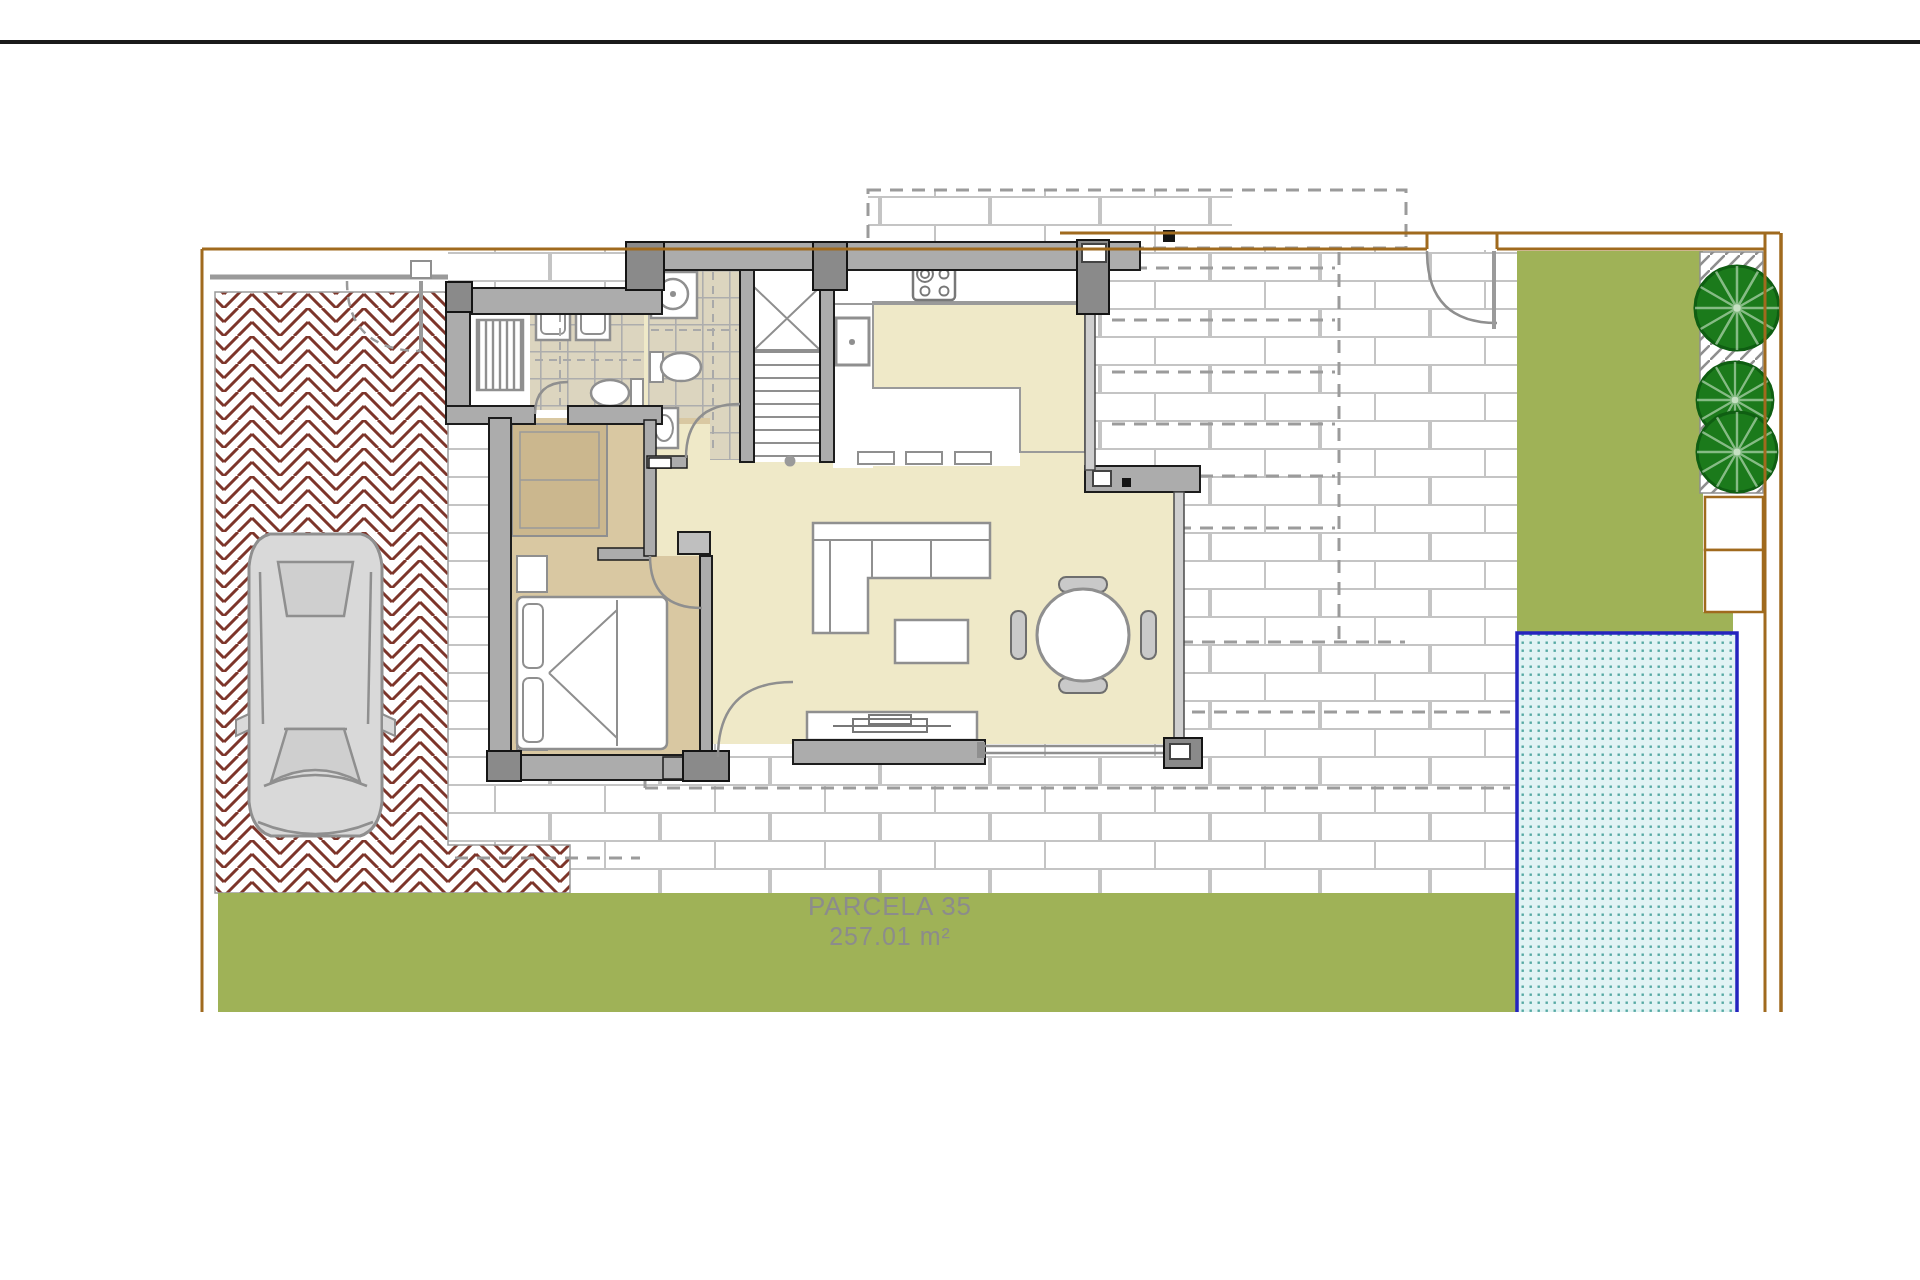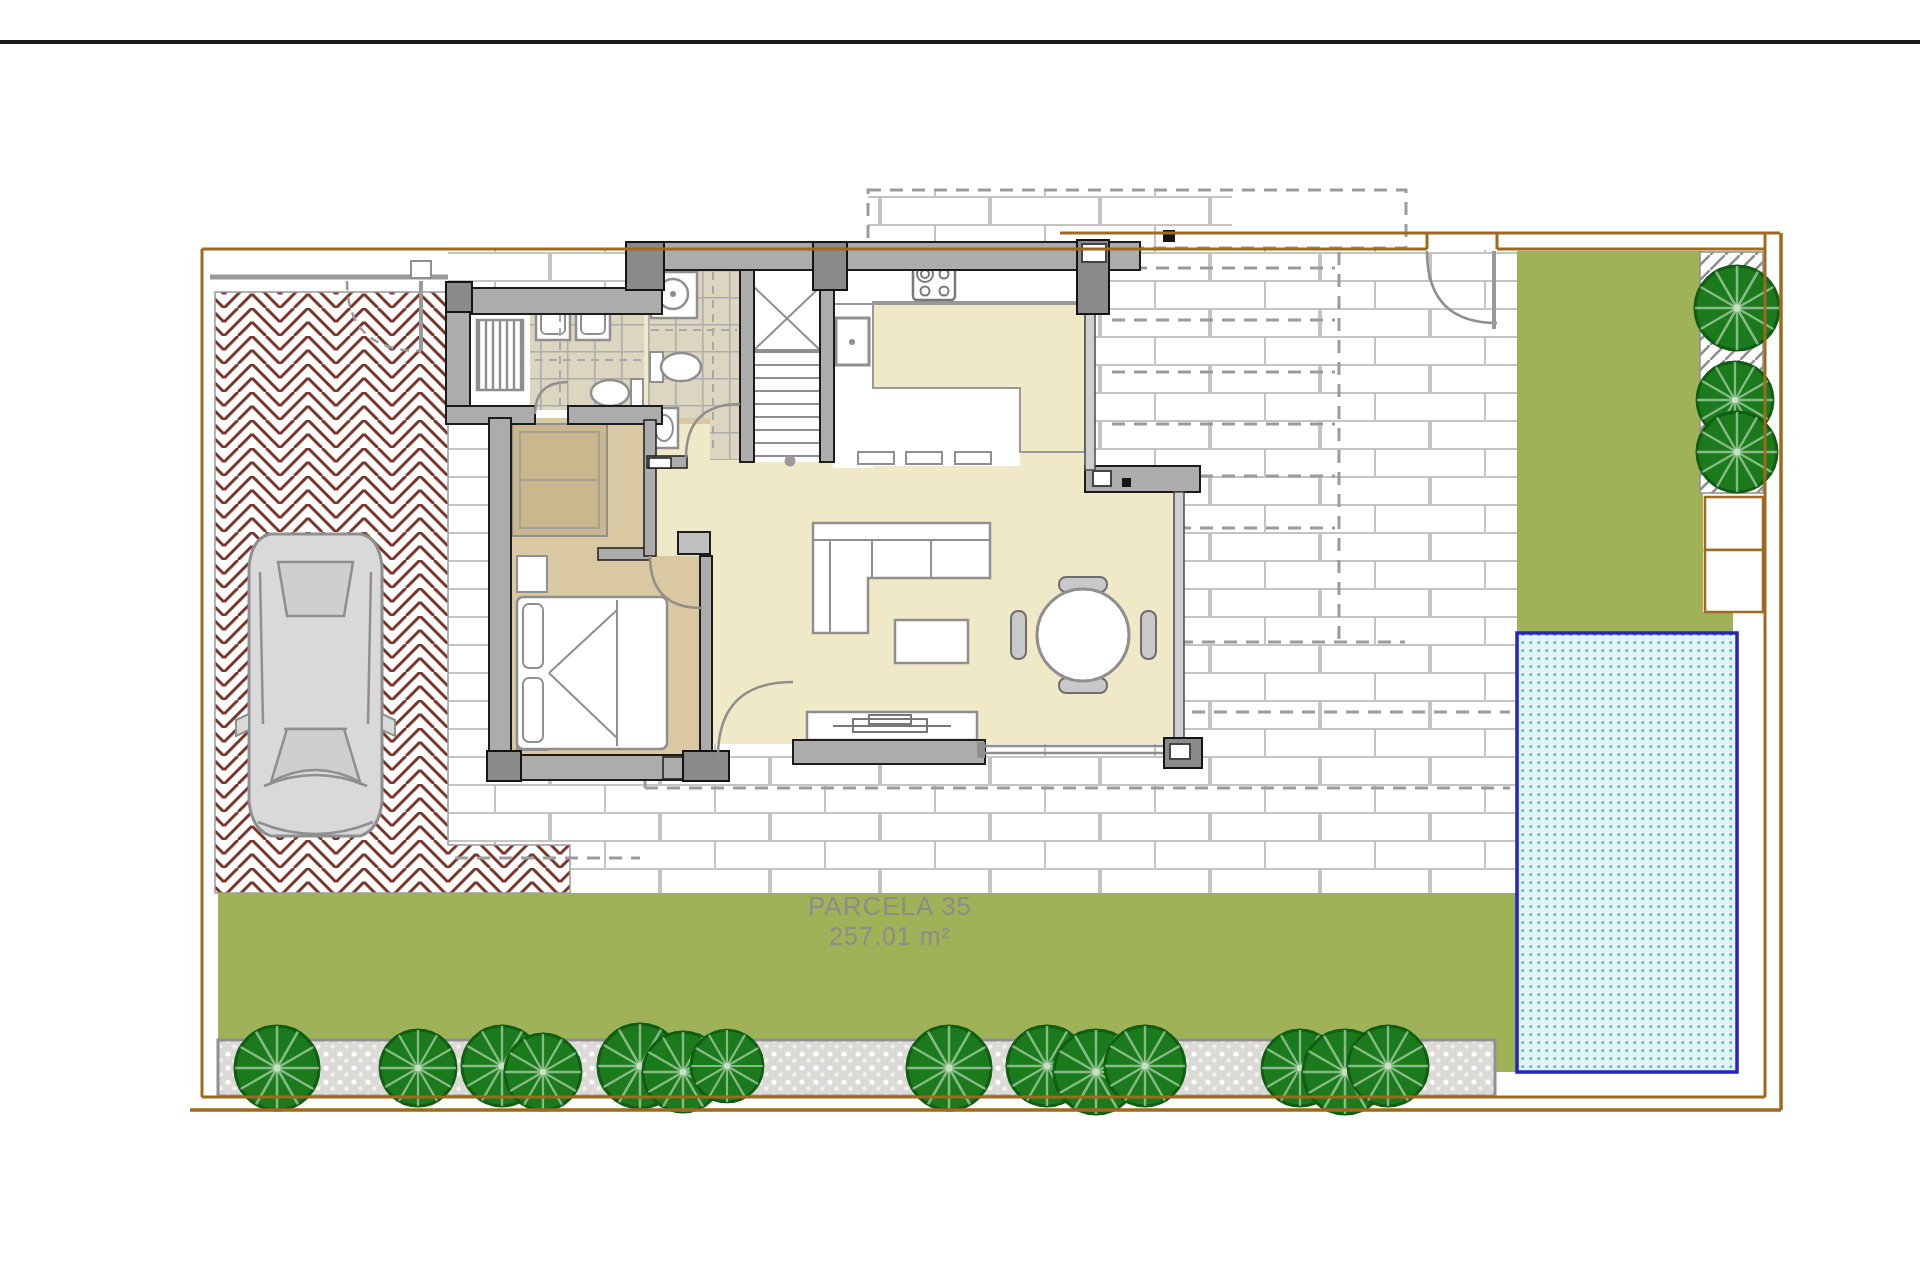--- a/index.html
+++ b/index.html
@@ -1,16 +1,16 @@
 <!DOCTYPE html>
 <html><head>
 <meta charset="utf-8">
 <style>
   html,body{margin:0;padding:0;background:#ffffff;}
-  .canvas{position:relative;width:1920px;height:1280px;background:#ffffff;overflow:hidden;}
+  .canvas{position:relative;width:1920px;height:1012px;background:#ffffff;overflow:hidden;}
   svg{display:block;}
   text{font-family:"Liberation Sans","DejaVu Sans",sans-serif;letter-spacing:1px;}
 </style>
 </head>
 <body>
 
 <div class="canvas">
 <svg width="1920" height="1280" viewBox="0 0 1920 1280">
   <defs>
 

